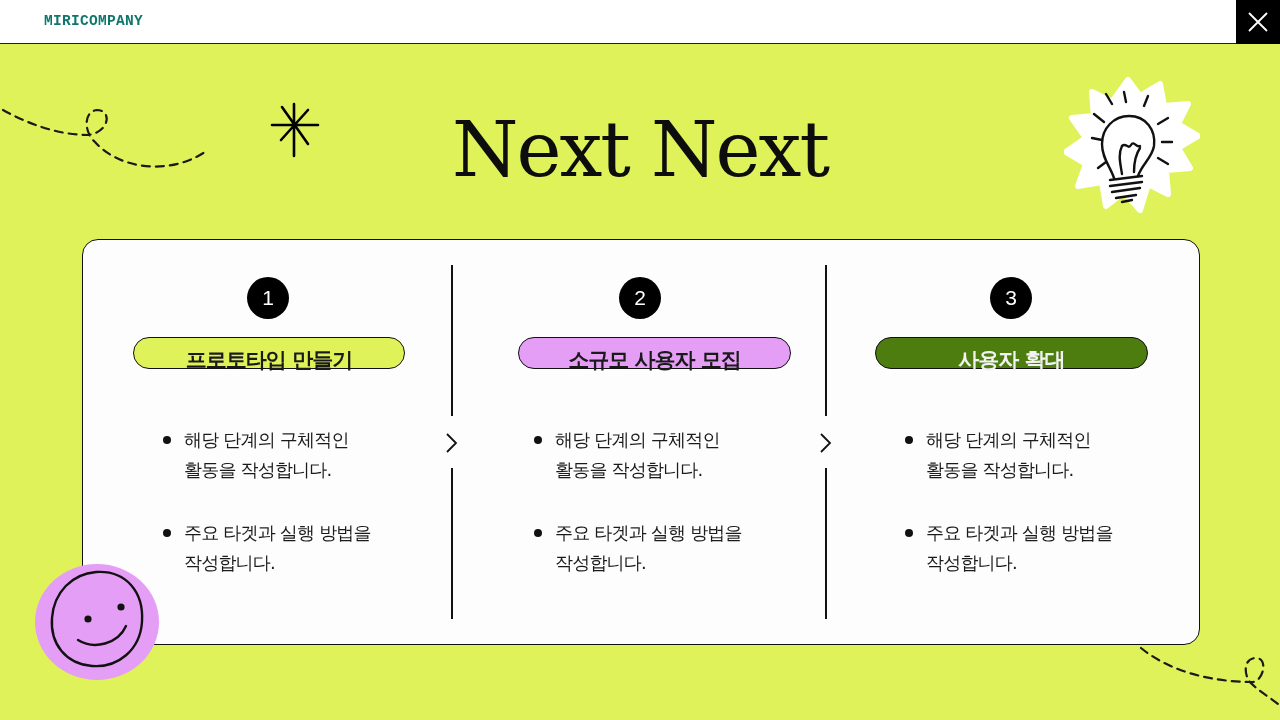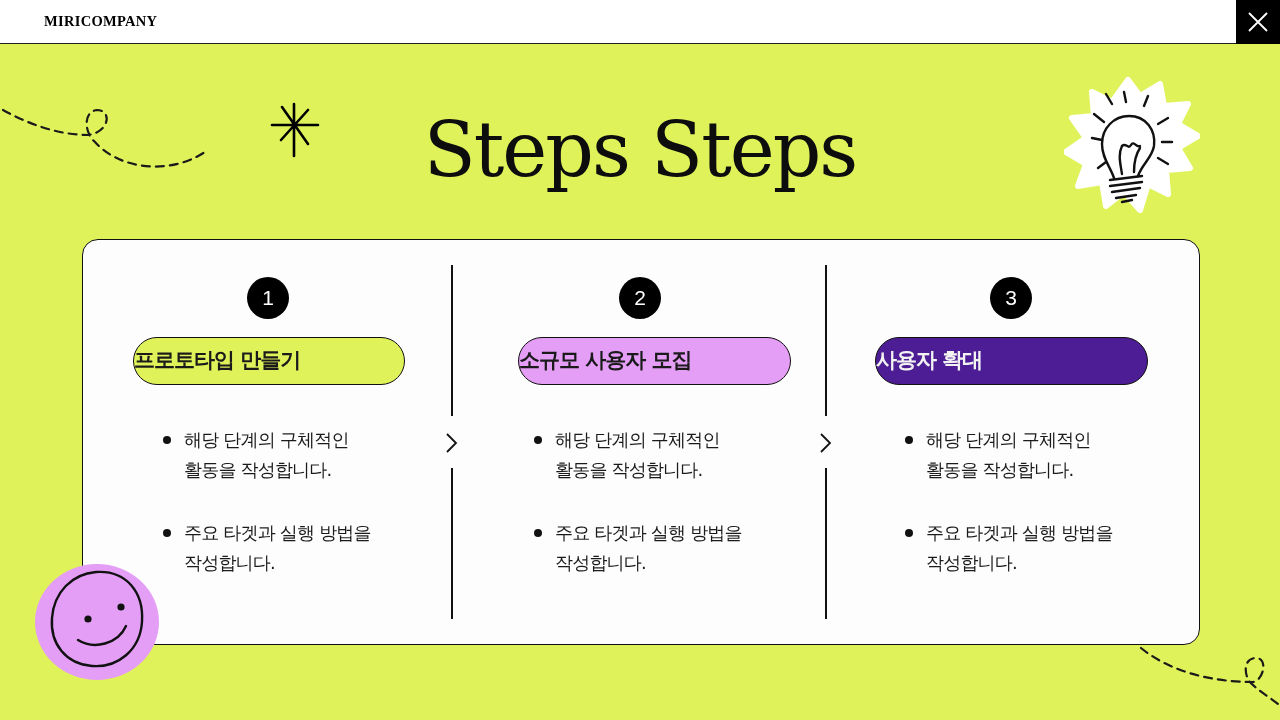--- a/index.html
+++ b/index.html
@@ -9,22 +9,22 @@
       background: #dff25a;
       font-family: "DejaVu Sans", "Liberation Sans", sans-serif;
       color: #111;
     }
     .topbar {
       position: absolute; left: 0; top: 0; width: 1280px; height: 44px;
       background: #ffffff; border-bottom: 1.5px solid #222;
     }
     .brand {
       position: absolute; left: 44px; top: 13px;
-      font-family: Liberation Serif, serif; font-weight: 700;
-      font-size: 14.5px; letter-spacing: 0.3px; color: #000000;
+      font-family: Liberation Mono, monospace; font-weight: 700;
+      font-size: 14.5px; letter-spacing: 0.3px; color: #0f766e;
     }
     .close-btn {
       position: absolute; right: 0; top: 0; width: 44px; height: 44px;
       background: #000; cursor: pointer;
     }
     .close-btn svg { position: absolute; left: 12px; top: 12px; }
 
     .deco { position: absolute; }
     .title {
       position: absolute; left: 0; top: 100px; width: 1280px; text-align: center;
@@ -41,27 +41,27 @@
     }
     .chev { position: absolute; }
 
     .col { position: absolute; top: 0; height: 100%; }
     .num {
       position: absolute; width: 42px; height: 42px; border-radius: 50%;
       background: #000; color: #fff; text-align: center; line-height: 42px;
       font-family: "Liberation Sans", sans-serif; font-size: 21px;
     }
     .pill {
-      position: absolute; height: 48px; border-radius: 24px;
-      border: 1.5px solid #111; line-height: 45px;
+      position: absolute; height: 32px; border-radius: 24px;
+      border: 1.5px solid #111; text-align: center; line-height: 45px;
       font-size: 21px; font-weight: 700; letter-spacing: -1px; color: #1a1a1a;
     }
     .pill.lime { background: #dff25a; }
     .pill.purple { background: #e49ef6; }
-    .pill.black { background: #4c1d95; color: #f2f2f2; }
+    .pill.black { background: #4d7c0f; color: #f2f2f2; }
 
     .bullet-list { position: absolute; list-style: none; }
     .bullet-item {
       position: relative; padding-left: 21px; font-size: 18px;
       line-height: 30px; letter-spacing: -0.8px; color: #1a1a1a;
       margin-bottom: 33px; white-space: nowrap;
     }
     .bullet-item::before {
       content: ""; position: absolute; left: 0; top: 11px; width: 8px; height: 8px;
       border-radius: 50%; background: #111;
@@ -81,21 +81,21 @@
 </div>
 
 <svg class="deco" style="left:0;top:100px" width="215" height="80" viewBox="0 0 215 80">
   <path d="M3 10 C 30 25, 60 35, 88 35 C 110 32, 112 10, 97 10 C 82 12, 85 34, 95 42 C 120 70, 170 75, 205 52" stroke="#1a1a1a" stroke-width="2.2" fill="none" stroke-dasharray="8 6" stroke-linecap="round"></path>
 </svg>
 
 <svg class="deco" style="left:270px;top:102px" width="52" height="56" viewBox="0 0 52 56">
   <path d="M24 2 L24 54 M2 23 L48 23 M12 5 L38 42 M38 8 L11 38" stroke="#000" stroke-width="2.6" fill="none" stroke-linecap="round"></path>
 </svg>
 
-<div class="title">Steps Steps</div>
+<div class="title">Next Next</div>
 
 <svg class="deco" style="left:1064px;top:76px" width="136" height="140" viewBox="0 0 136 140">
   <path d="M64 4 L76 20 L96 8 L100 30 L124 28 L114 48 L134 60 L114 72 L126 92 L102 94 L104 118 L84 108 L76 134 L60 116 L42 130 L38 106 L14 110 L22 88 L2 76 L22 62 L8 42 L30 40 L28 16 L48 26 Z" fill="#ffffff" stroke="#ffffff" stroke-width="6" stroke-linejoin="round"></path>
   <g stroke="#111" stroke-width="2.4" fill="none" stroke-linecap="round">
     <path d="M50 102 C 46 90, 38 82, 38 68 C 38 52, 50 40, 65 40 C 82 40, 92 54, 90 70 C 88 82, 78 88, 74 100"></path>
     <path d="M58 98 C 56 86, 54 78, 58 70 M70 96 C 70 86, 72 78, 76 72"></path>
     <path d="M58 70 C 62 66, 64 74, 67 69 C 70 64, 72 72, 76 70"></path>
     <path d="M46 104 L78 100 M46 110 L78 106 M48 116 L76 112 M52 122 L72 119"></path>
     <path d="M58 126 L68 124"></path>
     <path d="M60 16 L62 26 M84 20 L80 30 M104 42 L94 48 M108 66 L98 66 M104 88 L94 82 M28 62 L38 64 M30 38 L40 46 M42 18 L48 28 M34 92 L42 86"></path>

